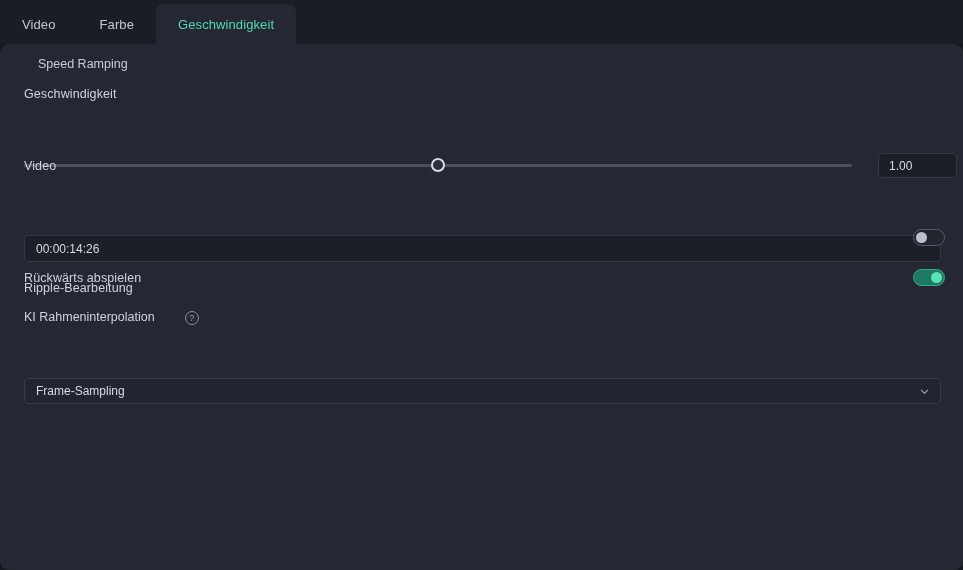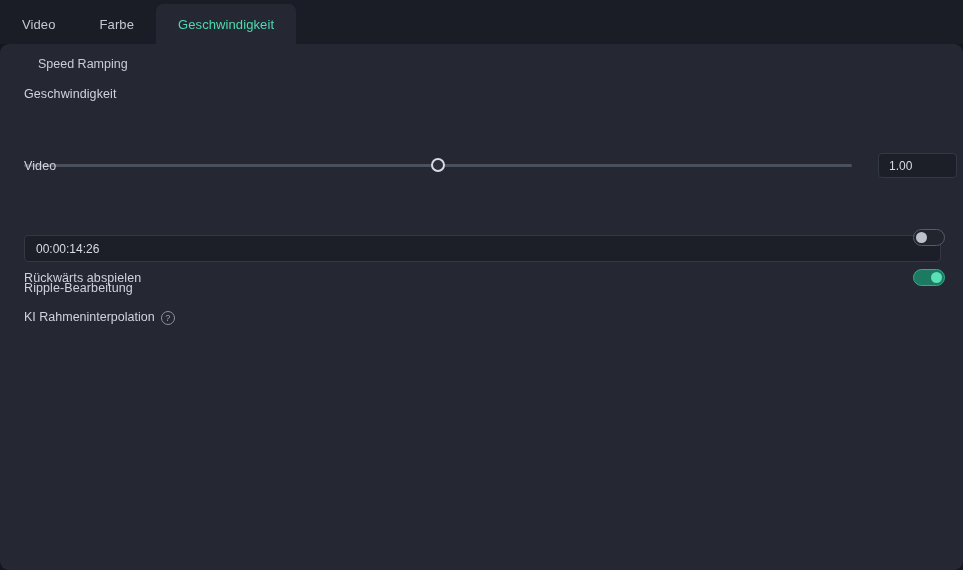--- a/index.html
+++ b/index.html
@@ -290,20 +290,28 @@
     <div class="field-label" style="left:24px; top:187px;margin-top:40px;">Rückwärts abspielen</div>
     <div class="toggle off" style="left:913px; top:185px;">
       <div class="knob"></div>
     </div>
 
     <div class="field-label" style="left:24px; top:237px;">Ripple-Bearbeitung</div>
     <div class="toggle on" style="left:913px; top:225px;">
       <div class="knob"></div>
     </div>
 
-    <div class="label-row" style="left:24px; top:266px;">
+    <div class="label-row" style="left:24px; top:266px;gap:24px;">
       <span>KI Rahmeninterpolation</span>
       <span class="help-icon">?</span>
     </div>
 
+    <div class="select-box">
+      <span>Frame-Sampling</span>
+      <span class="chev">
+        <svg width="11" height="11" viewBox="0 0 12 12" aria-hidden="true">
+          <path d="M2.5 4.5 L6 8 L9.5 4.5" fill="none" stroke="currentColor" stroke-width="1.2" stroke-linecap="round" stroke-linejoin="round"></path>
+        </svg>
+      </span>
+    </div>
 
   </div>
 </div>
 
 </body></html>

